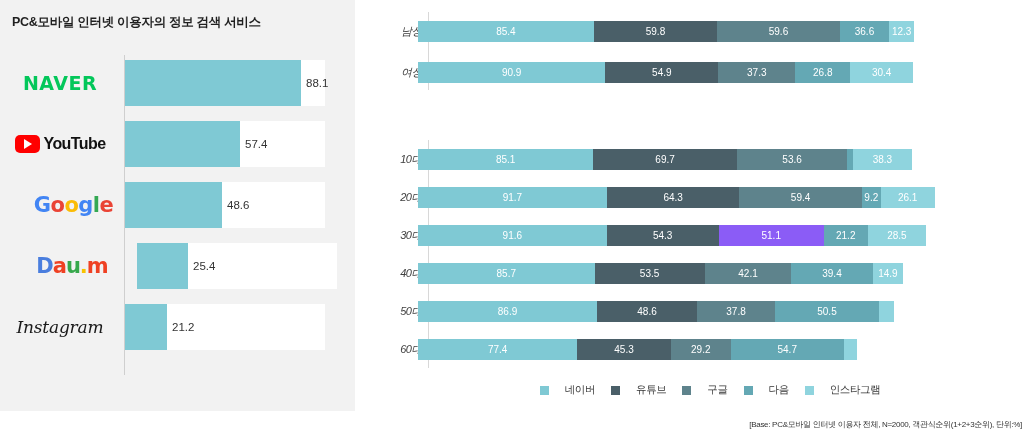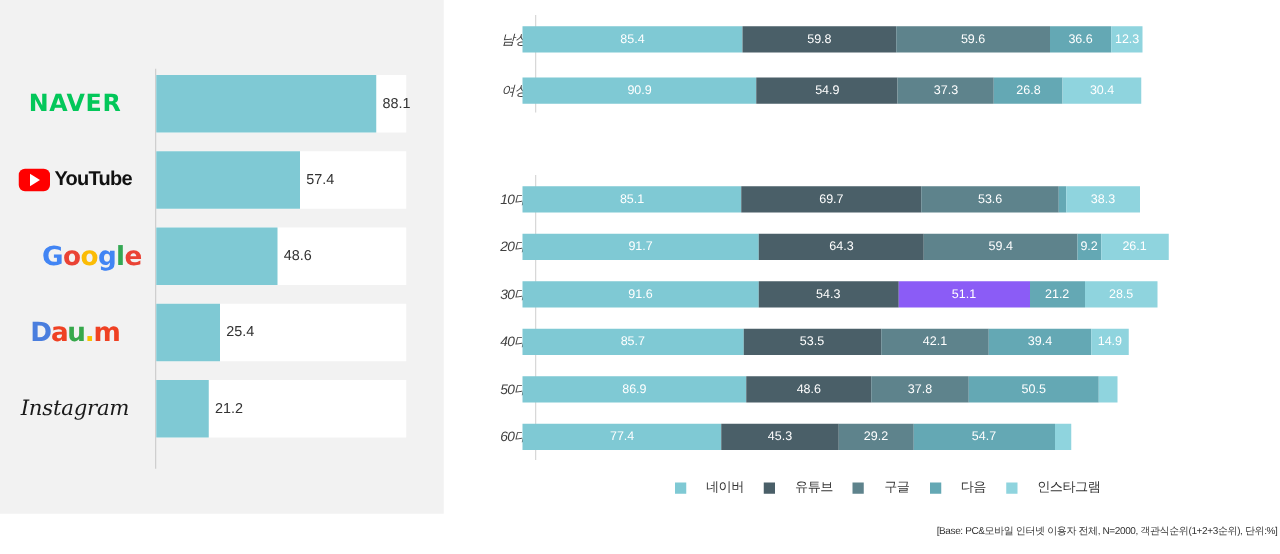--- a/index.html
+++ b/index.html
@@ -99,20 +99,21 @@
     font-size:8px;color:#333;letter-spacing:-0.3px;padding-right:2px;
     box-sizing:border-box;
   }
 </style>
 </head>
 <body>
 
 <div class="page">
 
   <div class="left-panel">
+    <div class="left-title">PC&amp;모바일 인터넷 이용자의 정보 검색 서비스</div>
     <div class="left-chart">
       <div class="axis-line"></div>
       <div id="left-rows">
           <div class="lrow" style="top: 5px;">
             <div class="logo">
               <span class="logo-naver">NAVER</span>
             </div>
             <div class="track">
               <div class="fill" style="width:176px"></div>
               <div class="val" style="left:176px">88.1</div>
@@ -134,21 +135,21 @@
           </div>
           <div class="lrow" style="top: 127px;">
             <div class="logo">
               <span class="logo-google"><span class="g-b">G</span><span class="g-r">o</span><span class="g-y">o</span><span class="g-b">g</span><span class="g-g">l</span><span class="g-r">e</span></span>
             </div>
             <div class="track">
               <div class="fill" style="width:97px"></div>
               <div class="val" style="left:97px">48.6</div>
             </div>
           </div>
-          <div class="lrow" style="top: 188px;">
+          <div class="lrow" style="top: 188px; margin-left: 12px;">
             <div class="logo">
               <span class="logo-daum"><span class="d-b">D</span><span class="d-r">a</span><span class="d-g">u</span><span class="d-y">.</span><span class="d-m">m</span></span>
             </div>
             <div class="track">
               <div class="fill" style="width:51px"></div>
               <div class="val" style="left:51px">25.4</div>
             </div>
           </div>
           <div class="lrow" style="top: 249px;">
             <div class="logo">

